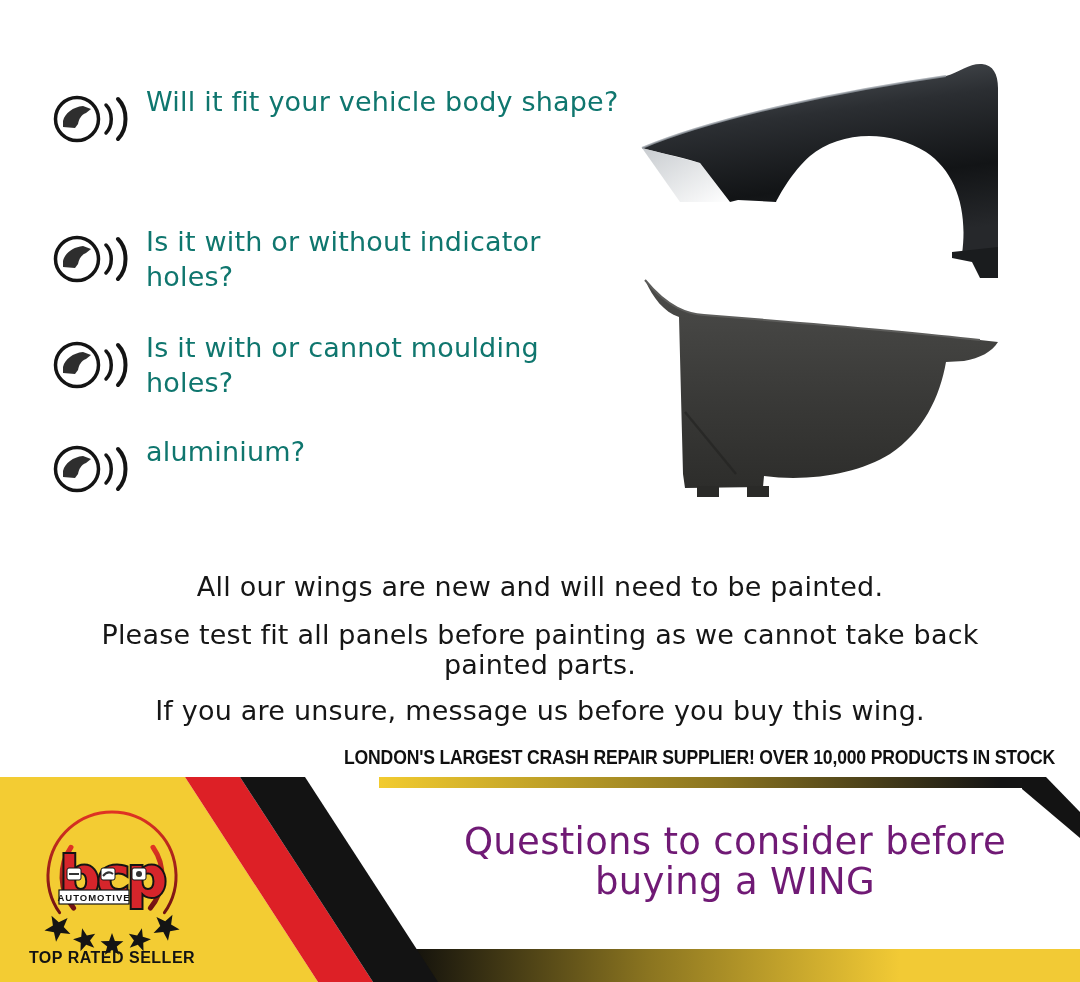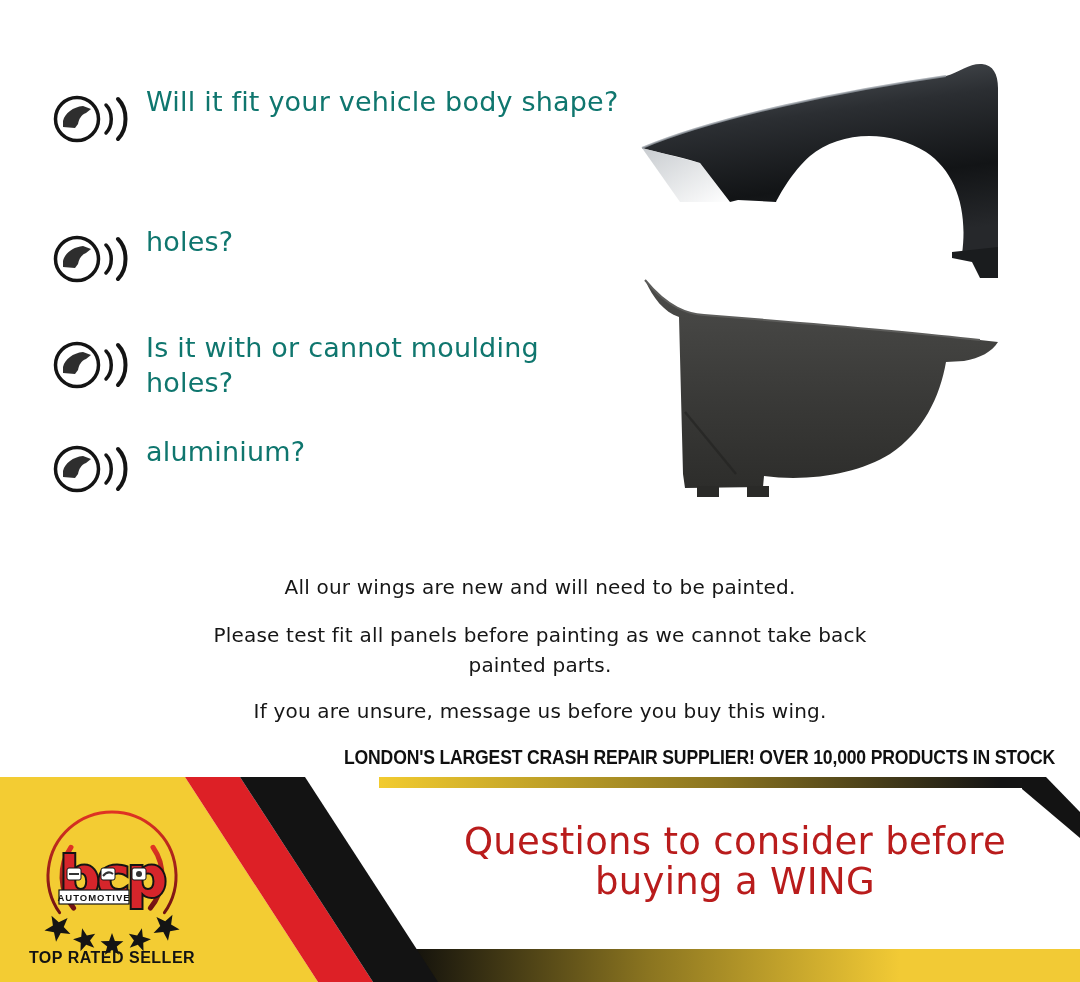--- a/index.html
+++ b/index.html
@@ -10,33 +10,33 @@
   
   .bullet{position:absolute;left:52px;}
   .bullet .icon{position:absolute;left:0;top:0;}
   .bullet .text{
     position:absolute;left:94px;top:-4px;width:560px;
     font-size:27px;line-height:35px;letter-spacing:.2px;color:#0f766e;
   }
   
   .note{
     position:absolute;left:0;width:1080px;text-align:center;
-    font-size:20px;line-height:30px;letter-spacing:.2px;color:#161616;
+    font-size:27px;line-height:30px;letter-spacing:.2px;color:#161616;
   }
   
   .banner{
     position:absolute;top:746px;right:25px;white-space:nowrap;
     font-family:"Liberation Sans",sans-serif;font-weight:bold;font-size:20px;
     letter-spacing:-.2px;color:#101010;
     transform:scaleX(.88);transform-origin:100% 50%;
   }
   
   .poster-title{
     position:absolute;left:410px;top:822px;width:650px;text-align:center;
-    font-size:37px;line-height:40px;color:#b91c1c;letter-spacing:.3px;
+    font-size:37px;line-height:40px;color:#701a75;letter-spacing:.3px;
   }
   
   .abs{position:absolute;}
 </style>
 </head>
 <body>
 
 <div class="canvas">
 
   <div class="bullet" style="top:88px">
@@ -52,20 +52,21 @@
   </div>
 
   <div class="bullet" style="top:228px">
     <svg class="icon" width="92" height="62" viewBox="0 0 92 62">
       <circle cx="25" cy="31" r="21.5" fill="none" stroke="#141414" stroke-width="3.5"></circle>
       <path d="M11,39 L11,33 C13,25 21,19 31,18 L39,21 L34,25 C29,27 27,31 26,36 L23,40 Z" fill="#2e2e2e"></path>
       <path d="M54,17 C61,24 61,38 54,45" fill="none" stroke="#141414" stroke-width="3.5" stroke-linecap="round"></path>
       <path d="M66,11 C76,21 76,41 66,51" fill="none" stroke="#141414" stroke-width="4" stroke-linecap="round"></path>
     </svg>
     <div class="text">
+      <div>Is it with or without indicator</div>
       <div>holes?</div>
     </div>
   </div>
 
   <div class="bullet" style="top:334px">
     <svg class="icon" width="92" height="62" viewBox="0 0 92 62">
       <circle cx="25" cy="31" r="21.5" fill="none" stroke="#141414" stroke-width="3.5"></circle>
       <path d="M11,39 L11,33 C13,25 21,19 31,18 L39,21 L34,25 C29,27 27,31 26,36 L23,40 Z" fill="#2e2e2e"></path>
       <path d="M54,17 C61,24 61,38 54,45" fill="none" stroke="#141414" stroke-width="3.5" stroke-linecap="round"></path>
       <path d="M66,11 C76,21 76,41 66,51" fill="none" stroke="#141414" stroke-width="4" stroke-linecap="round"></path>

